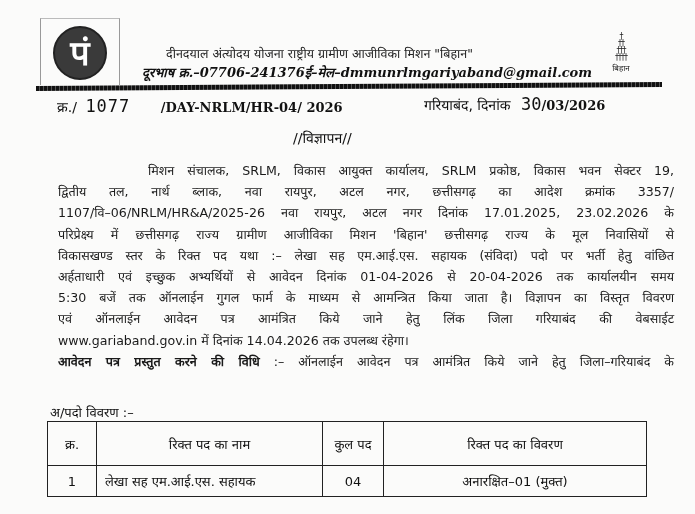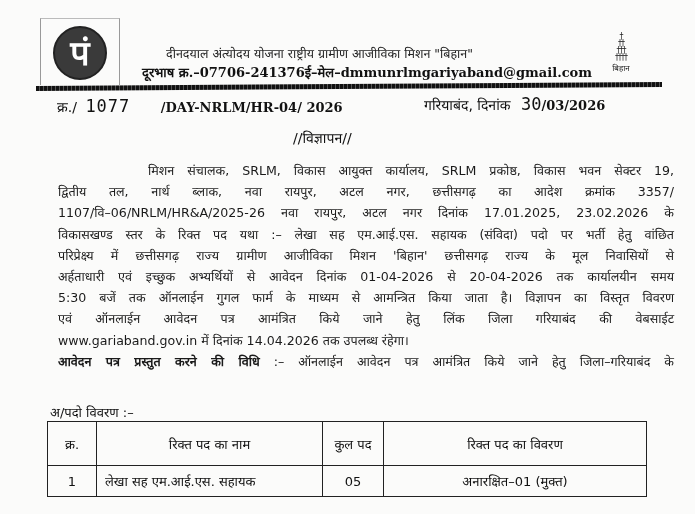--- a/index.html
+++ b/index.html
@@ -26,21 +26,21 @@
   .title {
     position: absolute; left: 142px; top: 10px;
     font-family: "DejaVu Sans", sans-serif; font-weight: bold; font-size: 27px;
     letter-spacing: 0.5px; color: #111; white-space: nowrap;
   }
   .subtitle {
     position: absolute; left: 166px; top: 45px; font-size: 12.5px; color: #222; white-space: nowrap;
   }
   .contact {
     position: absolute; left: 142px; top: 63px; font-size: 13px; color: #111; white-space: nowrap;
-    font-family: "DejaVu Serif", serif; font-weight: bold;
+    font-family: "DejaVu Serif", serif; font-weight: bold; font-style: italic;
   }
   .bihan-logo {
     position: absolute; left: 604px; top: 33px; width: 34px; text-align: center;
   }
   .bihan-people { font-size: 8px; line-height: 7px; color: #222; letter-spacing: -1px; }
   .bihan-label { font-size: 8px; color: #222; margin-top: 1px; }
   .rule {
     position: absolute; left: 36px; top: 84px; width: 626px; height: 5px;
     background: repeating-linear-gradient(90deg, #111 0 3px, #555 3px 4px);
     transform: rotate(-0.35deg);
@@ -123,22 +123,22 @@
     <span>गरियाबंद, दिनांक</span>
     <span class="handnum">30</span><span class="serif">/03/2026</span>
   </div>
 
   <div class="vigyapan">//विज्ञापन//</div>
 
   <div class="para">
     <span class="line indent">मिशन संचालक, SRLM, विकास आयुक्त कार्यालय, SRLM प्रकोष्ठ, विकास भवन सेक्टर 19,</span>
     <span class="line">द्वितीय तल, नार्थ ब्लाक, नवा रायपुर, अटल नगर, छत्तीसगढ़ का आदेश क्रमांक 3357/</span>
     <span class="line">1107/वि–06/NRLM/HR&amp;A/2025-26 नवा रायपुर, अटल नगर दिनांक 17.01.2025, 23.02.2026 के</span>
+    <span class="line">परिप्रेक्ष्य में छत्तीसगढ़ राज्य ग्रामीण आजीविका मिशन 'बिहान' छत्तीसगढ़ राज्य के मूल निवासियों से</span>
     <span class="line">विकासखण्ड स्तर के रिक्त पद यथा :– लेखा सह एम.आई.एस. सहायक (संविदा) पदो पर भर्ती हेतु वांछित</span>
-    <span class="line">परिप्रेक्ष्य में छत्तीसगढ़ राज्य ग्रामीण आजीविका मिशन 'बिहान' छत्तीसगढ़ राज्य के मूल निवासियों से</span>
     <span class="line">अर्हताधारी एवं इच्छुक अभ्यर्थियों से आवेदन दिनांक 01-04-2026 से 20-04-2026 तक कार्यालयीन समय</span>
     <span class="line">5:30 बजें तक ऑनलाईन गुगल फार्म के माध्यम से आमन्त्रित किया जाता है। विज्ञापन का विस्तृत विवरण</span>
     <span class="line">एवं ऑनलाईन आवेदन पत्र आमंत्रित किये जाने हेतु लिंक जिला गरियाबंद की वेबसाईट</span>
     <span class="line last">www.gariaband.gov.in में दिनांक 14.04.2026 तक उपलब्ध रंहेगा।</span>
     <span class="line"><span class="bold">आवेदन पत्र प्रस्तुत करने की विधि</span> <span>:– ऑनलाईन आवेदन पत्र आमंत्रित किये जाने हेतु जिला–गरियाबंद के</span></span>
   </div>
 
   <div class="section-label">अ/पदो विवरण :–</div>
 
   <table class="posts">
@@ -147,20 +147,20 @@
         <th class="c1">क्र.</th>
         <th class="c2">रिक्त पद का नाम</th>
         <th class="c3">कुल पद</th>
         <th class="c4">रिक्त पद का विवरण</th>
       </tr>
     </thead>
     <tbody>
       <tr>
         <td>1</td>
         <td class="name">लेखा सह एम.आई.एस. सहायक</td>
-        <td>05</td>
+        <td>04</td>
         <td>अनारक्षित–01 (मुक्त)</td>
       </tr>
     </tbody>
   </table>
 
   <div class="cutoff"></div>
 </div>
 
 </body></html>

